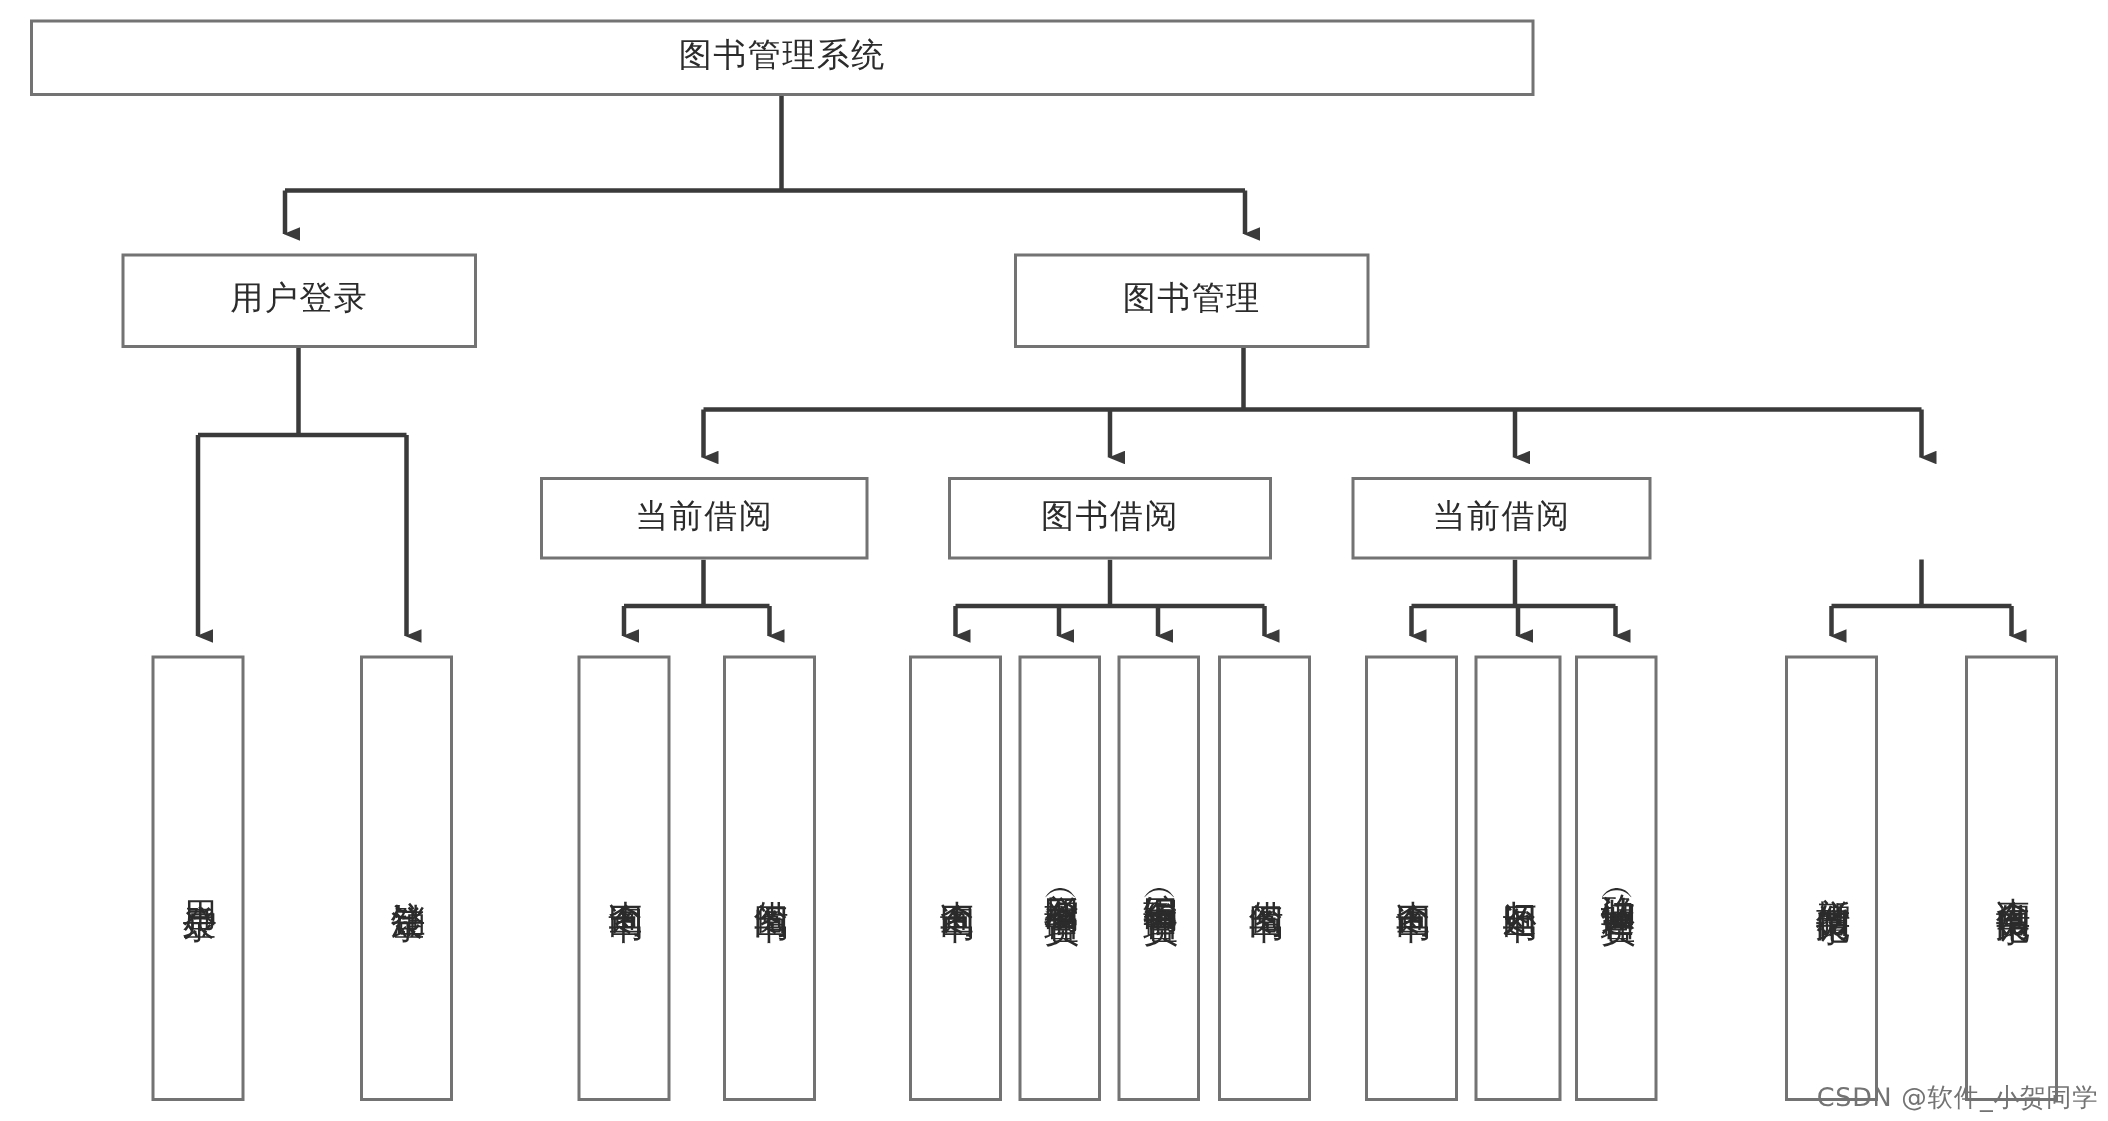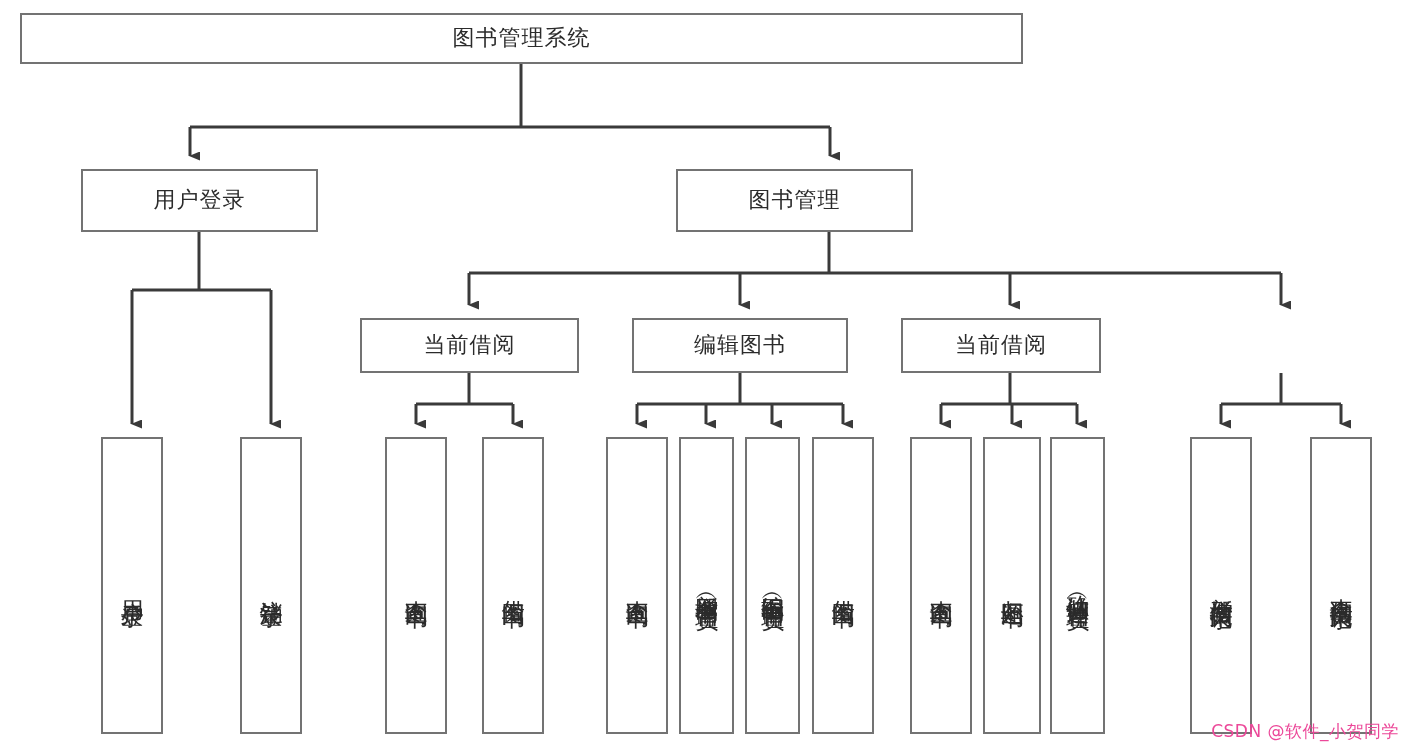--- a/index.html
+++ b/index.html
@@ -53,21 +53,21 @@
     writing-mode: vertical-rl;
     text-orientation: upright;
     display: block;
     white-space: nowrap;
   }
   .watermark {
     position: absolute;
     right: 6px;
     bottom: 4px;
     font-size: 17px;
-    color: #ec4899;
+    color: #737373;
     letter-spacing: 0.5px;
     white-space: nowrap;
   }
 </style>
 </head>
 <body>
 
 <div id="stage">
 
   <svg id="wires" viewBox="0 0 1405 747" xmlns="http://www.w3.org/2000/svg">
@@ -130,21 +130,21 @@
     <span>用户登录</span>
   </div>
   <div class="node horiz" style="left: 676px; top: 169px; width: 237px; height: 63px;">
     <span>图书管理</span>
   </div>
 
   <div class="node horiz" style="left: 360px; top: 318px; width: 219px; height: 55px;">
     <span>当前借阅</span>
   </div>
   <div class="node horiz" style="left: 632px; top: 318px; width: 216px; height: 55px;">
-    <span>编辑图书</span>
+    <span>图书借阅</span>
   </div>
   <div class="node horiz" style="left: 901px; top: 318px; width: 200px; height: 55px;">
     <span>当前借阅</span>
   </div>
 
   <div class="node vert" style="left: 101px; top: 437px; width: 62px; height: 297px;">
     <span class="vtext">用户登录</span>
   </div>
   <div class="node vert" style="left: 240px; top: 437px; width: 62px; height: 297px;">
     <span class="vtext">注销登录</span>

